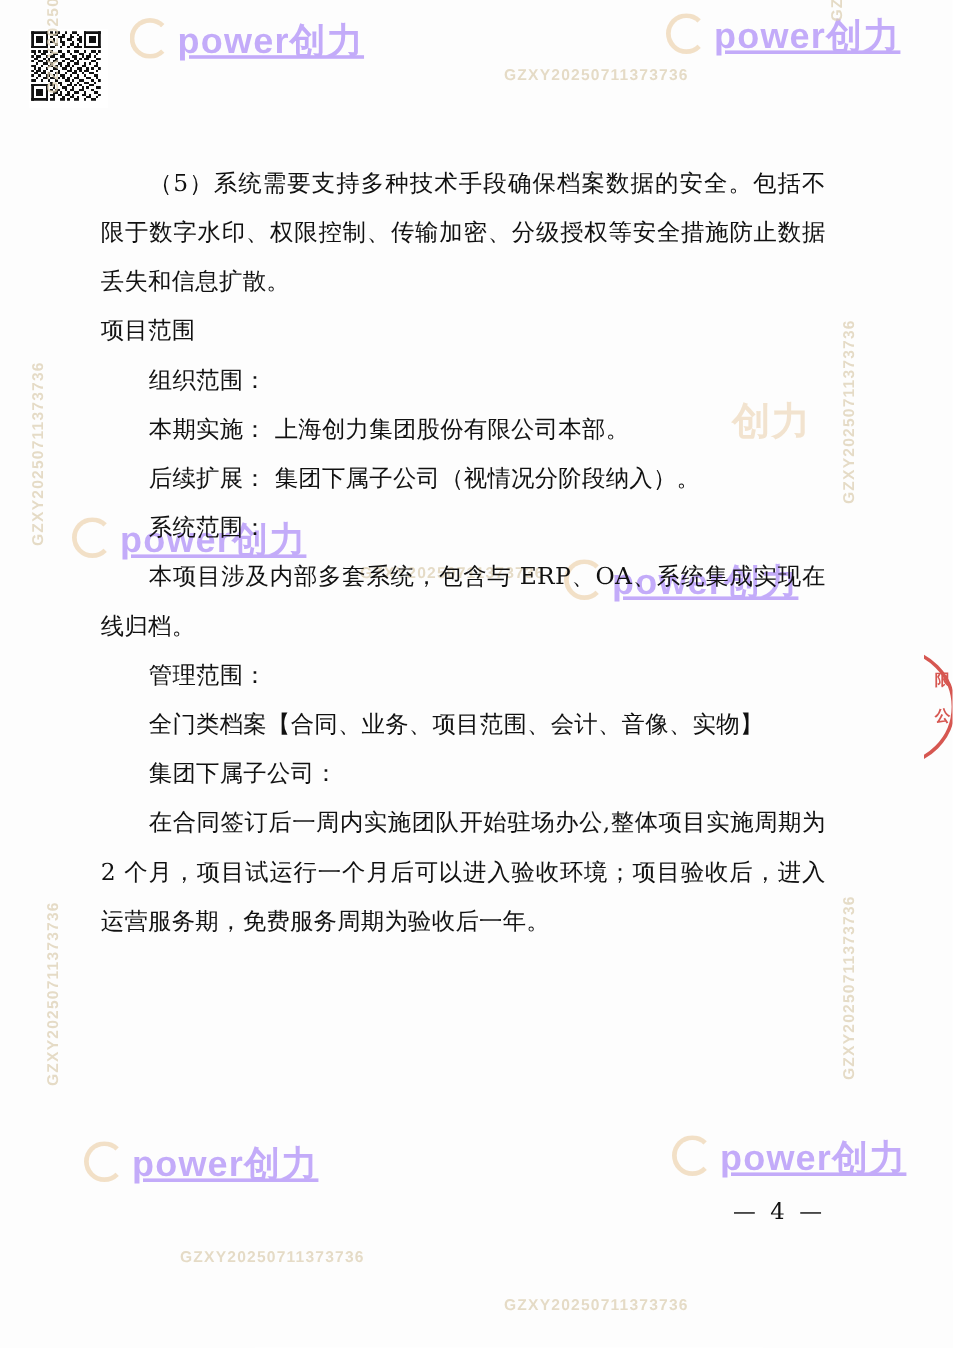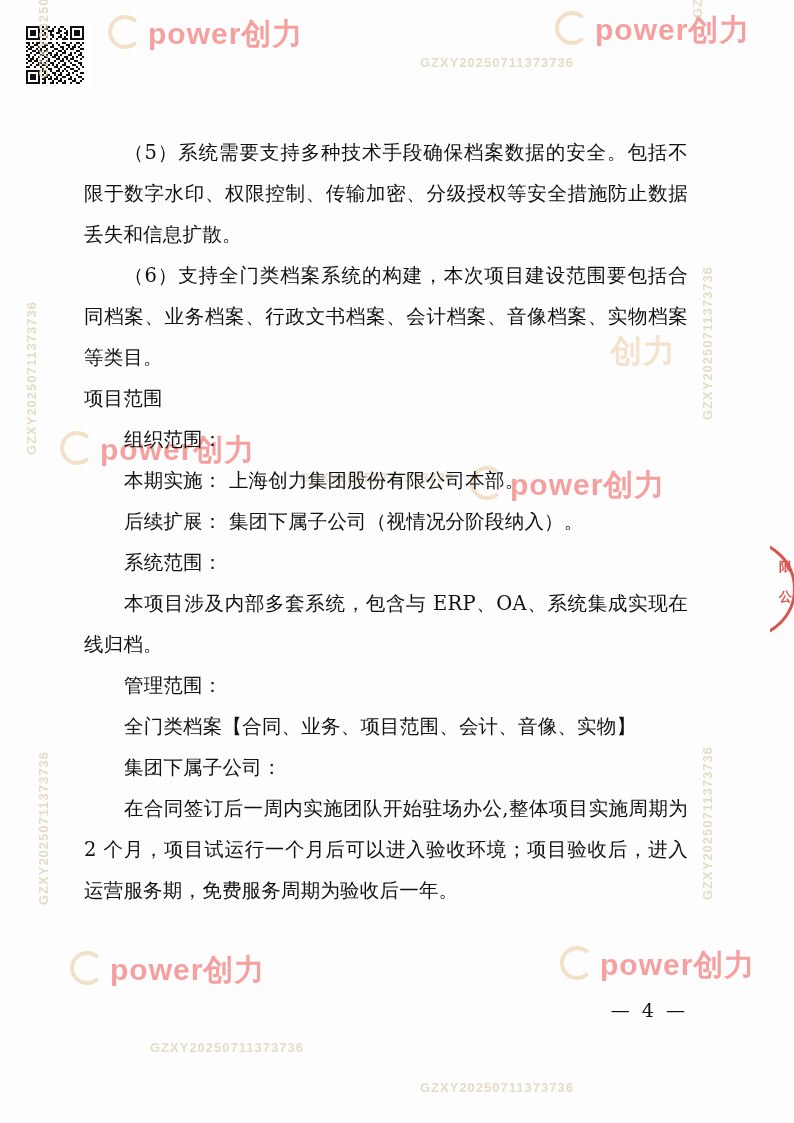--- a/index.html
+++ b/index.html
@@ -49,22 +49,23 @@
     position: absolute;
     white-space: nowrap;
     font-family: "Liberation Sans", sans-serif;
     color: #d8b98a;
     opacity: .45;
     font-weight: bold;
     letter-spacing: 1px;
   }
   .wm-logo {
     font-size: 30px;
-    color: #ef4444;
+    color: #8b5cf6;
     opacity: .5;
+    text-decoration: underline;
   }
   .wm-logo .mark {
     display: inline-block;
     width: 26px;
     height: 26px;
     border: 4px solid #e8c492;
     border-radius: 50%;
     border-right-color: transparent;
     vertical-align: -5px;
     margin-right: 6px;
@@ -390,21 +391,20 @@
   </div>
 
   <div class="seal">
     <div class="ring"></div>
     <div class="ch" style="top:18px;">限</div>
     <div class="ch" style="top:48px;">公</div>
   </div>
 
   <div class="content">
     <p class="indent2">（5）系统需要支持多种技术手段确保档案数据的安全。包括不限于数字水印、权限控制、传输加密、分级授权等安全措施防止数据丢失和信息扩散。</p>
-    <p class="indent2">（6）支持全门类档案系统的构建，本次项目建设范围要包括合同档案、业务档案、行政文书档案、会计档案、音像档案、实物档案等类目。</p>
     <p class="noindent">项目范围</p>
     <p class="lead">组织范围：</p>
     <p class="lead">本期实施： 上海创力集团股份有限公司本部。</p>
     <p class="lead">后续扩展： 集团下属子公司（视情况分阶段纳入）。</p>
     <p class="lead">系统范围：</p>
     <p class="indent2">本项目涉及内部多套系统，包含与 ERP、OA、系统集成实现在线归档。</p>
     <p class="lead">管理范围：</p>
     <p class="lead">全门类档案【合同、业务、项目范围、会计、音像、实物】</p>
     <p class="lead">集团下属子公司：</p>
     <p class="indent2">在合同签订后一周内实施团队开始驻场办公,整体项目实施周期为 2 个月，项目试运行一个月后可以进入验收环境；项目验收后，进入运营服务期，免费服务周期为验收后一年。</p>

